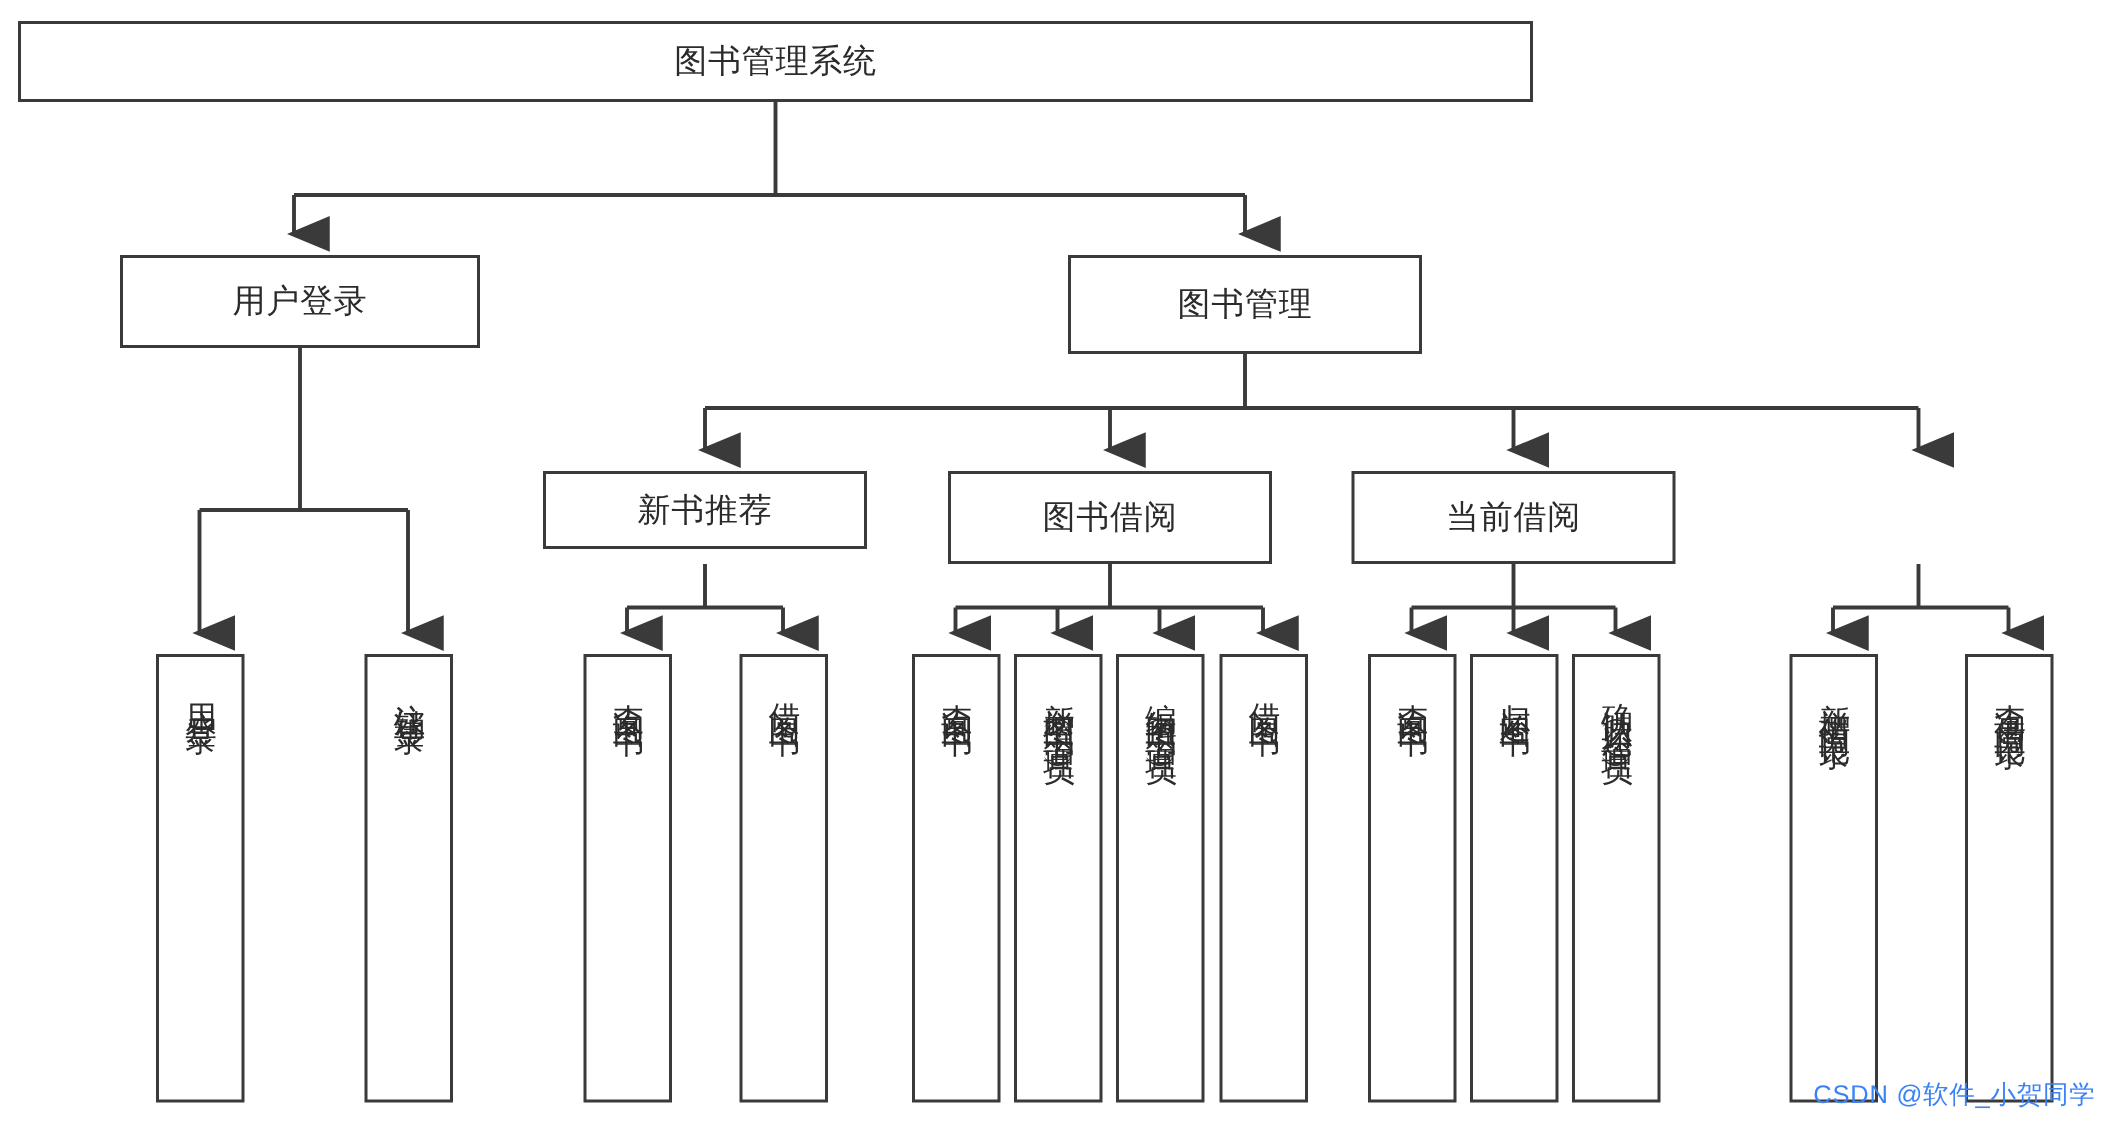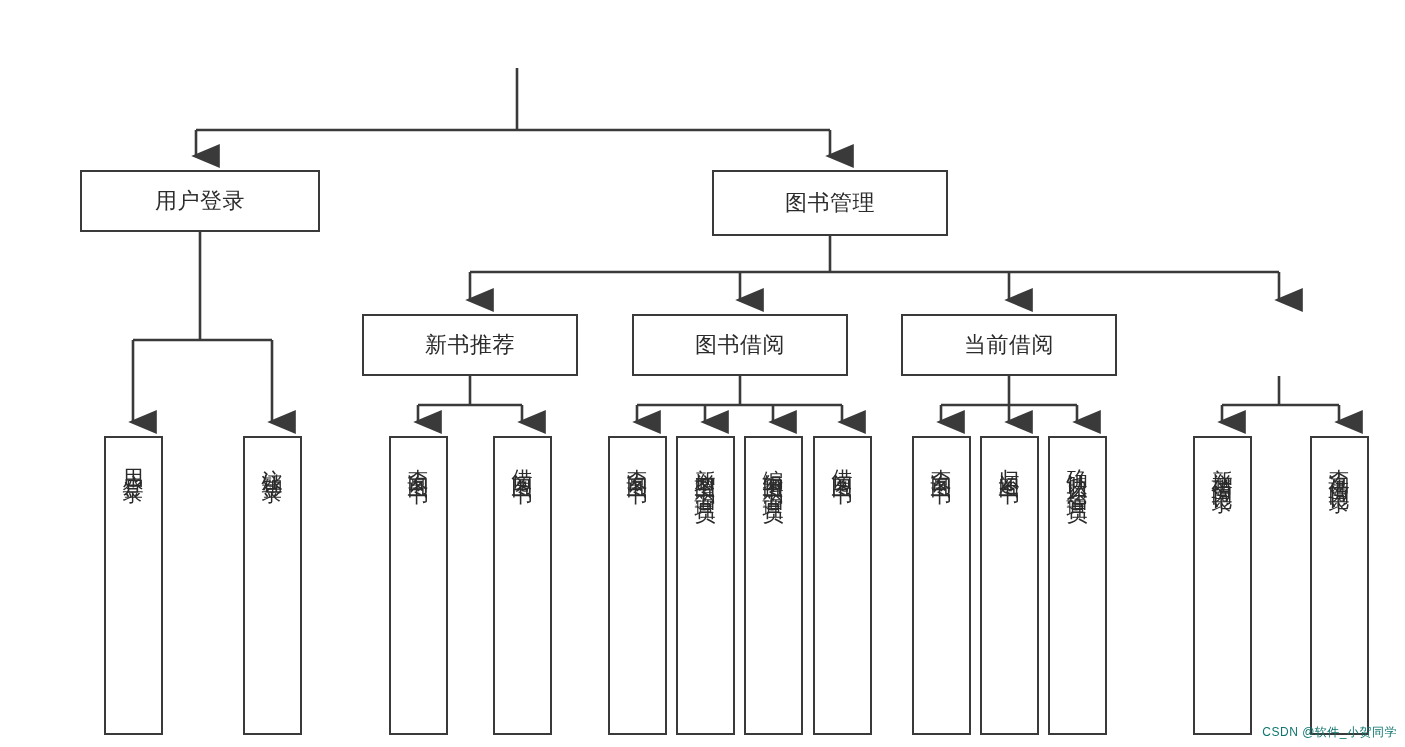--- a/index.html
+++ b/index.html
@@ -58,22 +58,22 @@
     font-size: 21px;
     letter-spacing: 5px;
     line-height: 1;
     white-space: nowrap;
   }
   
   #watermark {
     position: absolute;
     right: 8px;
     bottom: 6px;
-    font-size: 12px;
-    color: #0f766e;
+    font-size: 17px;
+    color: #3b82f6;
     letter-spacing: 0.5px;
     white-space: nowrap;
     z-index: 6;
     font-family: "Liberation Sans", "DejaVu Sans", sans-serif;
   }
 </style>
 </head>
 <body>
 
 <div id="canvas">
@@ -124,30 +124,33 @@
       <path d="M1009,405 L1009,422" marker-end="url(#arrow)"></path>
       <path d="M1077,405 L1077,422" marker-end="url(#arrow)"></path>
 
       <path d="M1279,376 L1279,405"></path>
       <path d="M1222,405 L1339,405"></path>
       <path d="M1222,405 L1222,422" marker-end="url(#arrow)"></path>
       <path d="M1339,405 L1339,422" marker-end="url(#arrow)"></path>
     </g>
   </svg>
 
+  <div class="node horiz" style="left:12px; top:14px; width:1010px; height:54px;">
+    <span class="label">图书管理系统</span>
+  </div>
 
   <div class="node horiz" style="left:80px; top:170px; width:240px; height:62px;">
     <span class="label">用户登录</span>
   </div>
 
   <div class="node horiz" style="left:712px; top:170px; width:236px; height:66px;">
     <span class="label">图书管理</span>
   </div>
 
-  <div class="node horiz" style="left:362px; top:314px; width:216px; height:62px;">
+  <div class="node horiz" style="left:362px; top:314px; width:216px; height:52px;">
     <span class="label">新书推荐</span>
   </div>
 
   <div class="node horiz" style="left:901px; top:314px; width:216px; height:62px;">
     <span class="label">当前借阅</span>
   </div>
 
   <div class="node horiz" style="left:632px; top:314px; width:216px; height:62px;">
     <span class="label">图书借阅</span>
   </div>

